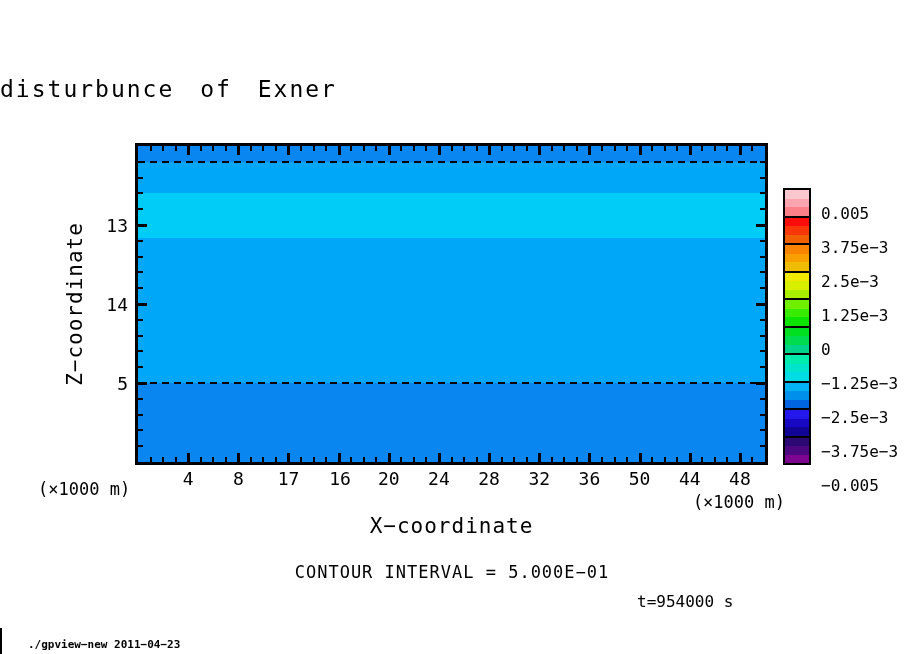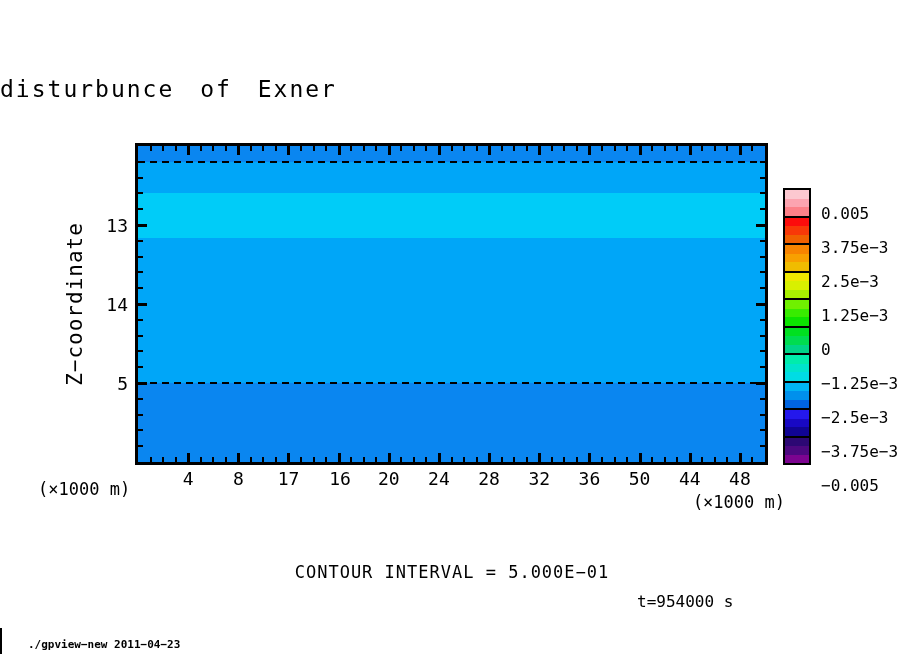--- a/index.html
+++ b/index.html
@@ -212,20 +212,21 @@
       <div class="ztick" style="top: 14.8px; left: 0px; width: 5px;"></div>
       <div class="ztick" style="top: 14.8px; right: 0px; width: 5px;"></div>
     </div>
 
   <div class="z-axis-label">
     <span>Z−coordinate</span>
   </div>
   <div class="z-units">(×1000 m)</div>
 
   <div class="x-units">(×1000 m)</div>
+  <div class="x-axis-label">X−coordinate</div>
 
   <div class="colorbar">
       <div class="cb-cell" style="background: linear-gradient(rgb(252, 200, 208) 0px, rgb(252, 200, 208) 33.4%, rgb(252, 164, 176) 33.4%, rgb(252, 164, 176) 66.7%, rgb(252, 128, 136) 66.7%, rgb(252, 128, 136) 100%);"></div>
       <div class="cb-cell" style="background: linear-gradient(rgb(252, 12, 12) 0px, rgb(252, 12, 12) 33.4%, rgb(248, 56, 8) 33.4%, rgb(248, 56, 8) 66.7%, rgb(240, 96, 0) 66.7%, rgb(240, 96, 0) 100%);"></div>
       <div class="cb-cell" style="background: linear-gradient(rgb(248, 132, 0) 0px, rgb(248, 132, 0) 33.4%, rgb(248, 160, 0) 33.4%, rgb(248, 160, 0) 66.7%, rgb(240, 188, 0) 66.7%, rgb(240, 188, 0) 100%);"></div>
       <div class="cb-cell" style="background: linear-gradient(rgb(240, 232, 0) 0px, rgb(240, 232, 0) 33.4%, rgb(216, 240, 0) 33.4%, rgb(216, 240, 0) 66.7%, rgb(168, 240, 0) 66.7%, rgb(168, 240, 0) 100%);"></div>
       <div class="cb-cell" style="background: linear-gradient(rgb(112, 240, 0) 0px, rgb(112, 240, 0) 33.4%, rgb(56, 236, 0) 33.4%, rgb(56, 236, 0) 66.7%, rgb(12, 228, 0) 66.7%, rgb(12, 228, 0) 100%);"></div>
       <div class="cb-cell" style="background: linear-gradient(rgb(0, 224, 32) 0px, rgb(0, 224, 32) 33.4%, rgb(0, 220, 80) 33.4%, rgb(0, 220, 80) 66.7%, rgb(0, 212, 136) 66.7%, rgb(0, 212, 136) 100%);"></div>
       <div class="cb-cell" style="background: linear-gradient(rgb(0, 236, 172) 0px, rgb(0, 236, 172) 33.4%, rgb(0, 228, 204) 33.4%, rgb(0, 228, 204) 66.7%, rgb(0, 220, 228) 66.7%, rgb(0, 220, 228) 100%);"></div>
       <div class="cb-cell" style="background: linear-gradient(rgb(0, 180, 244) 0px, rgb(0, 180, 244) 33.4%, rgb(0, 144, 236) 33.4%, rgb(0, 144, 236) 66.7%, rgb(0, 100, 224) 66.7%, rgb(0, 100, 224) 100%);"></div>

